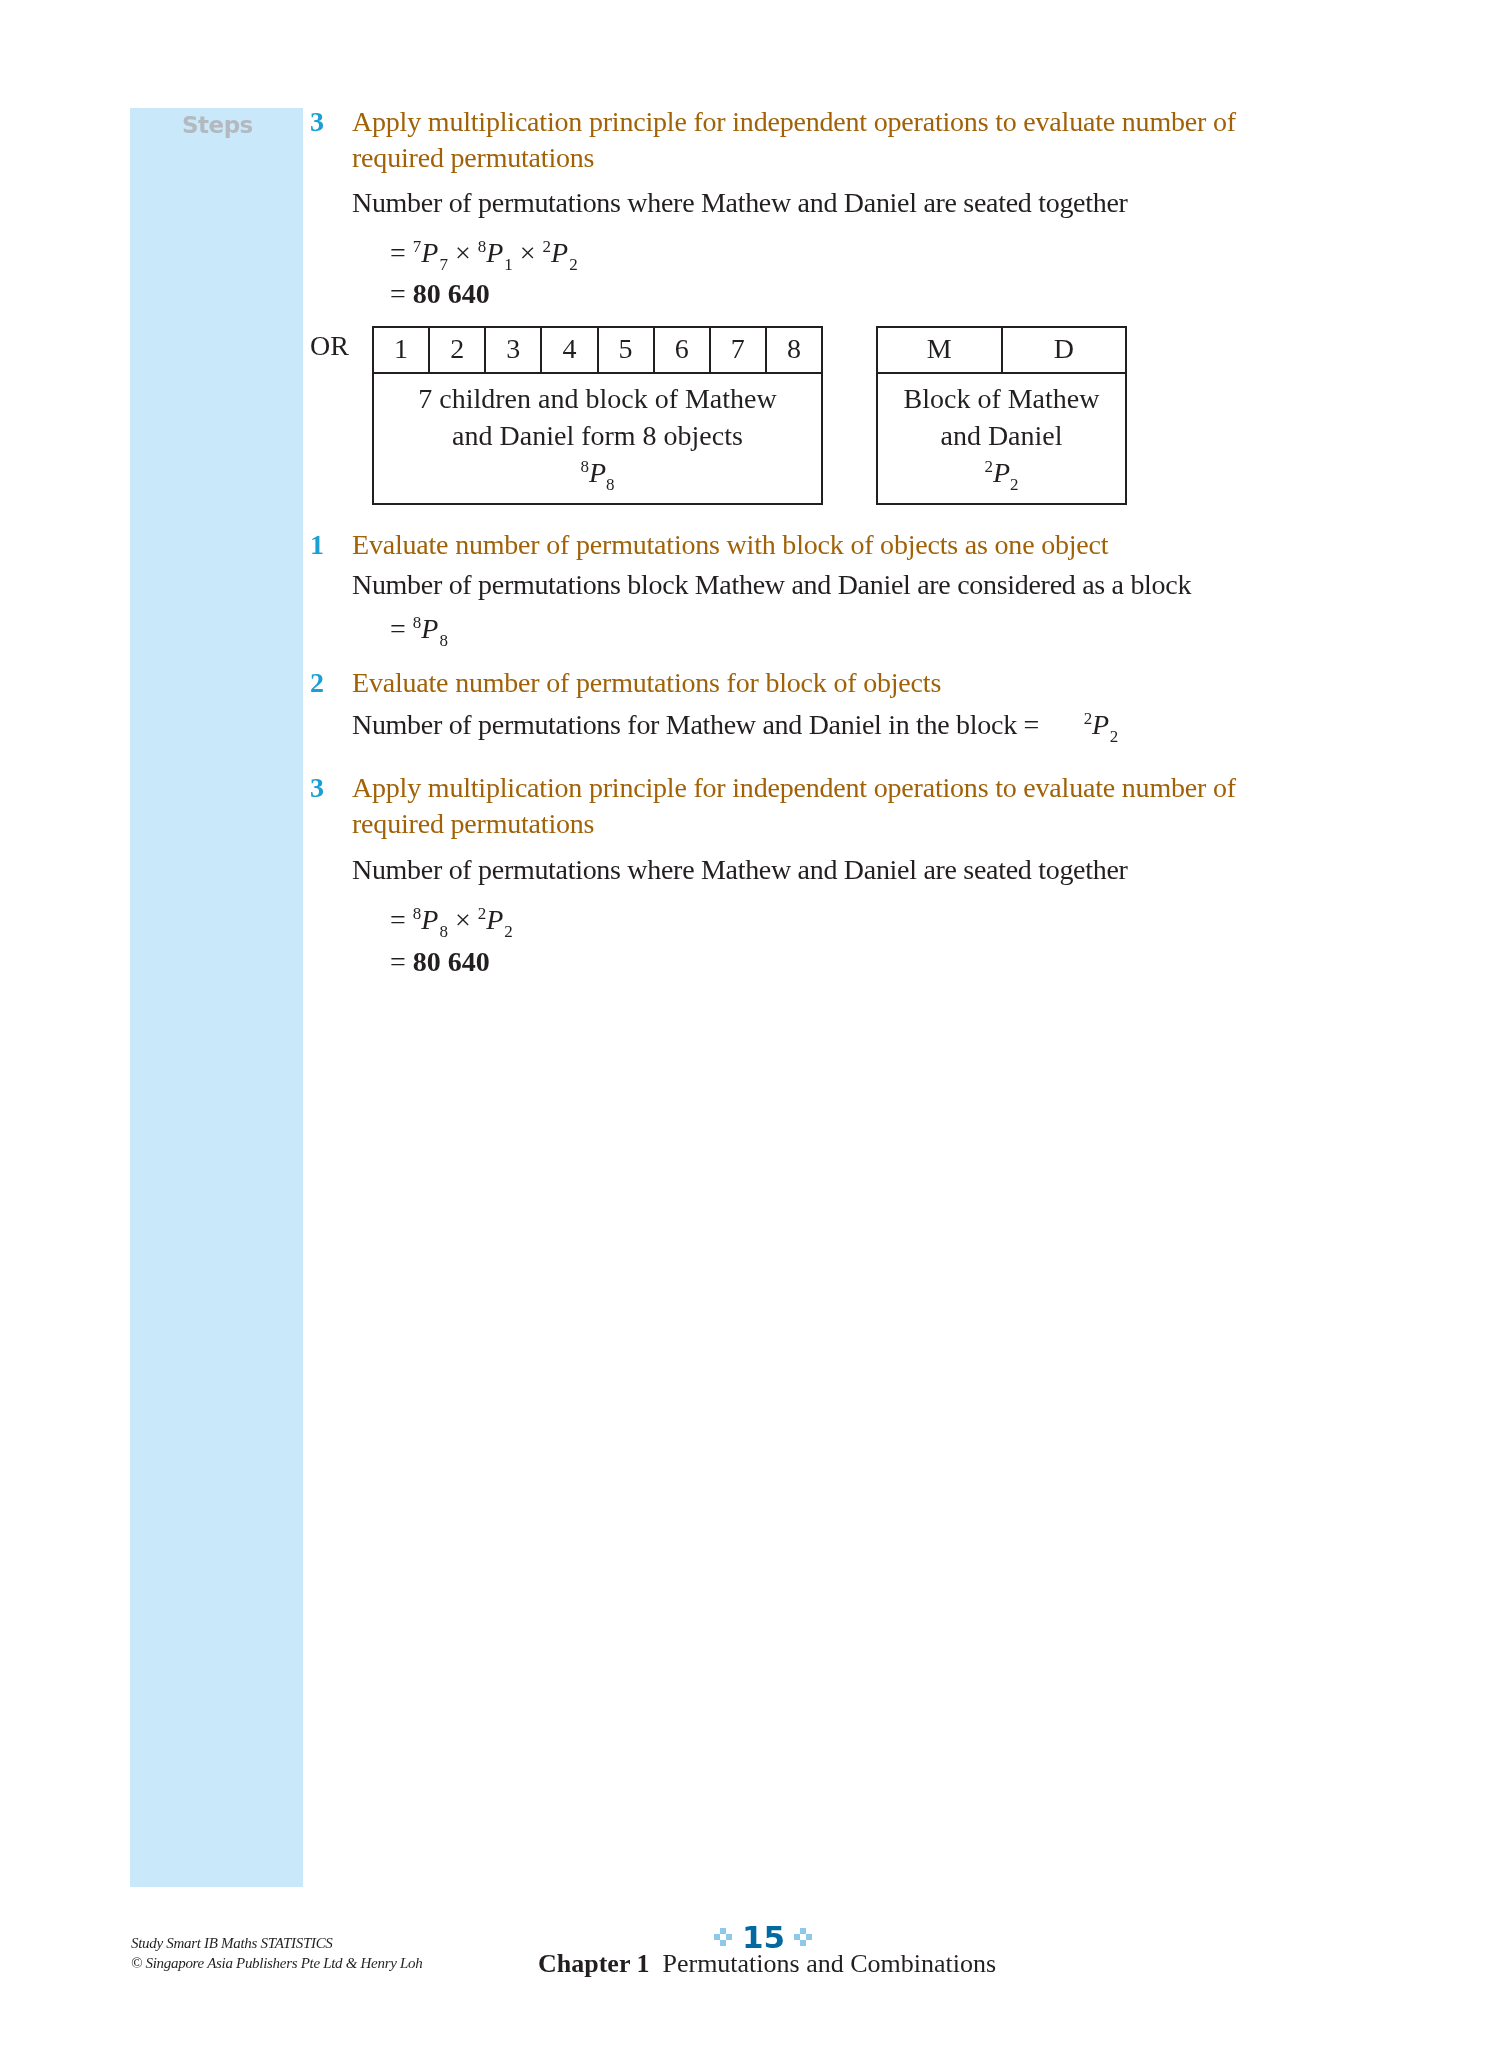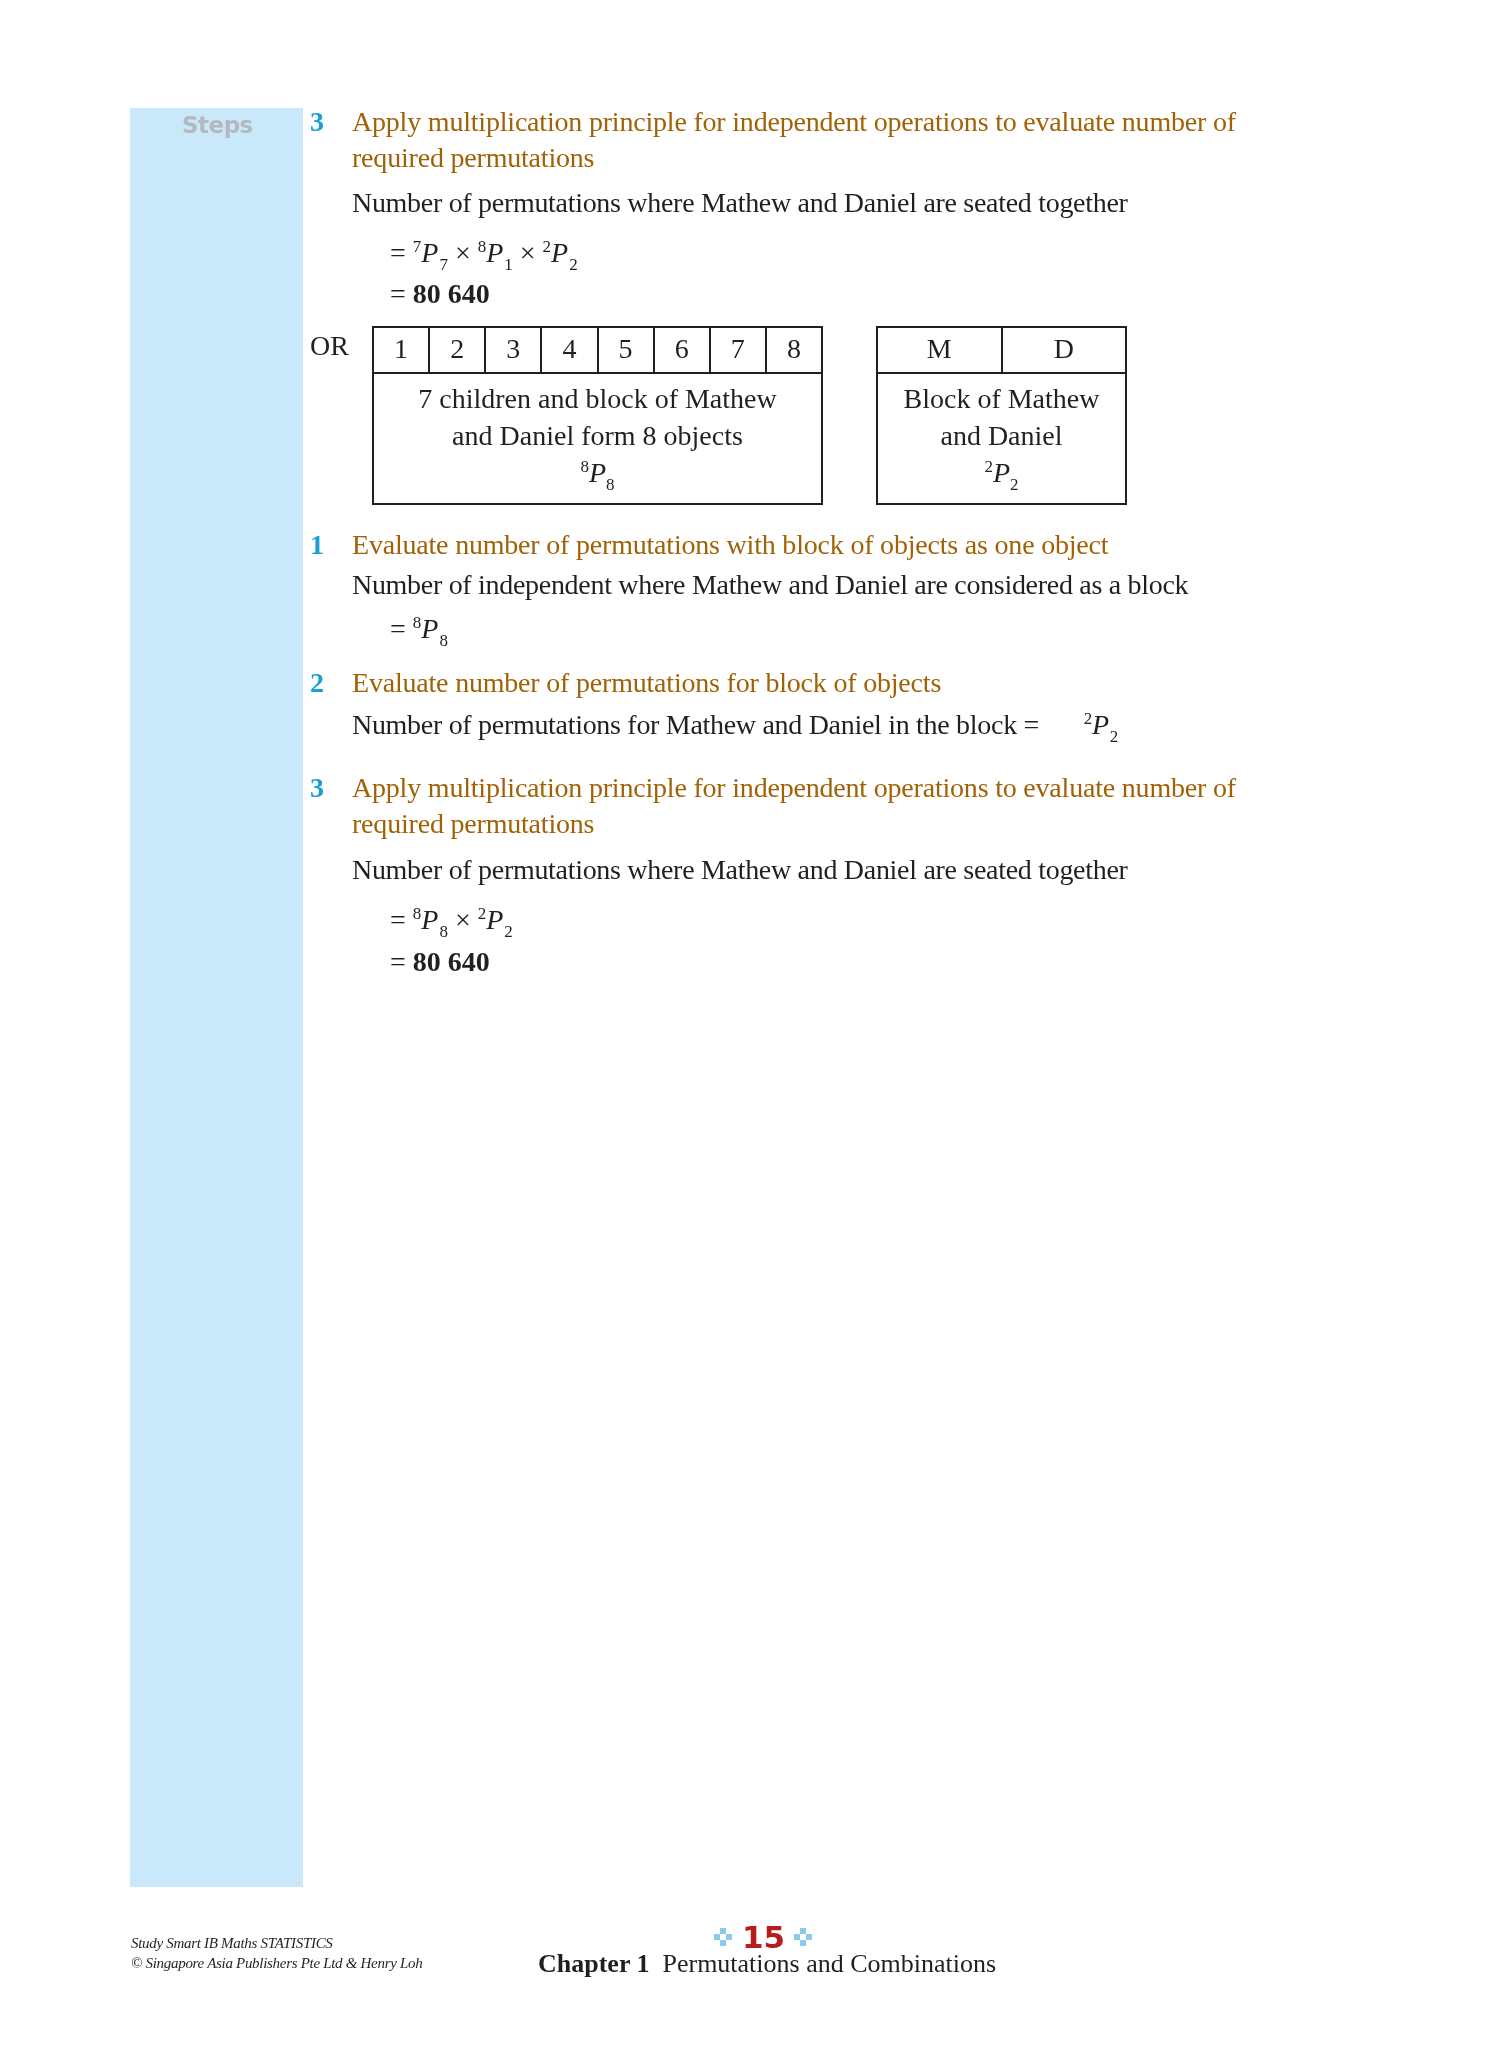--- a/index.html
+++ b/index.html
@@ -23,21 +23,21 @@
   .box { border: 2px solid #231f20; box-sizing: border-box; background: #fff; }
   .cells { display: flex; height: 44px; border-bottom: 2px solid #231f20; }
   .cell { flex: 1; text-align: center; font-size: 28px; line-height: 42px; border-right: 2px solid #231f20; }
   .cell:last-child { border-right: none; }
   .box-body { text-align: center; font-size: 28px; line-height: 37px; padding-top: 6px; }
   .box-body .perm { font-style: italic; }
   .box-body sup { font-size: 17px; vertical-align: 10px; line-height: 0; font-style: normal; }
   .box-body sub { font-size: 17px; vertical-align: -8px; line-height: 0; font-style: normal; }
   .footer-left { font-size: 15px; line-height: 20px; color: #231f20; letter-spacing: -0.3px; font-style: italic; }
   .page-num { font-family: "DejaVu Sans", "Liberation Sans", sans-serif; font-weight: bold;
-              font-size: 31px; line-height: 34px; color: #b91c1c; }
+              font-size: 31px; line-height: 34px; color: #0369a1; }
   .diamond { width: 18px; height: 18px; position: absolute; }
   .diamond span { position: absolute; width: 6px; height: 6px; background: #8ec9ea; }
   .chapter { font-size: 26px; line-height: 28px; white-space: nowrap; }
   .chapter b { font-weight: bold; }
 </style>
 </head>
 <body>
 
 <div class="abs sidebar"></div>
 <div class="abs steps-label">Steps</div>
@@ -82,21 +82,21 @@
   </div>
   <div class="box-body">
     <div>Block of Mathew</div>
     <div>and Daniel</div>
     <div><sup>2</sup><span class="perm">P</span><sub>2</sub></div>
   </div>
 </div>
 
 <div class="abs num" style="left:310px; top:527px; line-height:36px;">1</div>
 <div class="abs heading" style="left:352px; top:527px; white-space:nowrap;">Evaluate number of permutations with block of objects as one object</div>
-<div class="abs body-text" style="left:352px; top:568px;">Number of independent where Mathew and Daniel are considered as a block</div>
+<div class="abs body-text" style="left:352px; top:568px;">Number of permutations block Mathew and Daniel are considered as a block</div>
 <div class="abs eq" style="left:352px; top:612px;">
   <span>= </span><sup>8</sup><i>P</i><sub>8</sub>
 </div>
 
 <div class="abs num" style="left:310px; top:665px; line-height:36px;">2</div>
 <div class="abs heading" style="left:352px; top:665px; white-space:nowrap;">Evaluate number of permutations for block of objects</div>
 <div class="abs body-text" style="left:352px; top:708px;">
   <span>Number of permutations for Mathew and Daniel in the block = </span><span class="eq"><sup>2</sup><i>P</i><sub>2</sub></span>
 </div>
 

